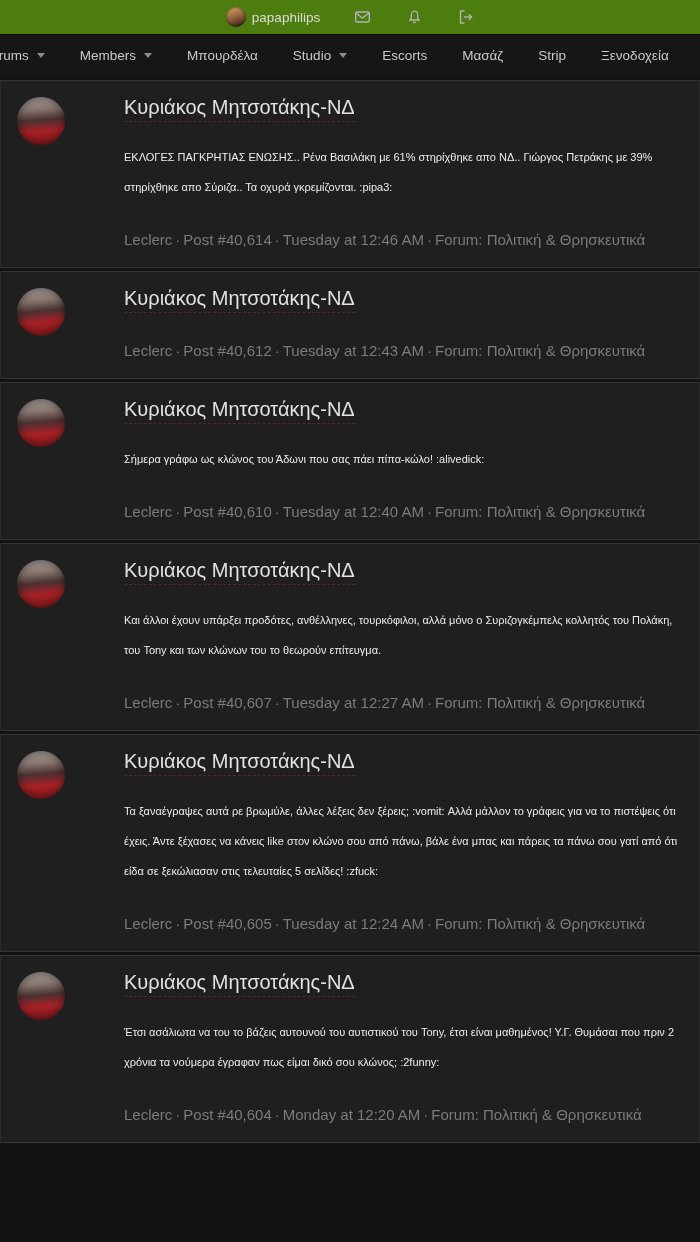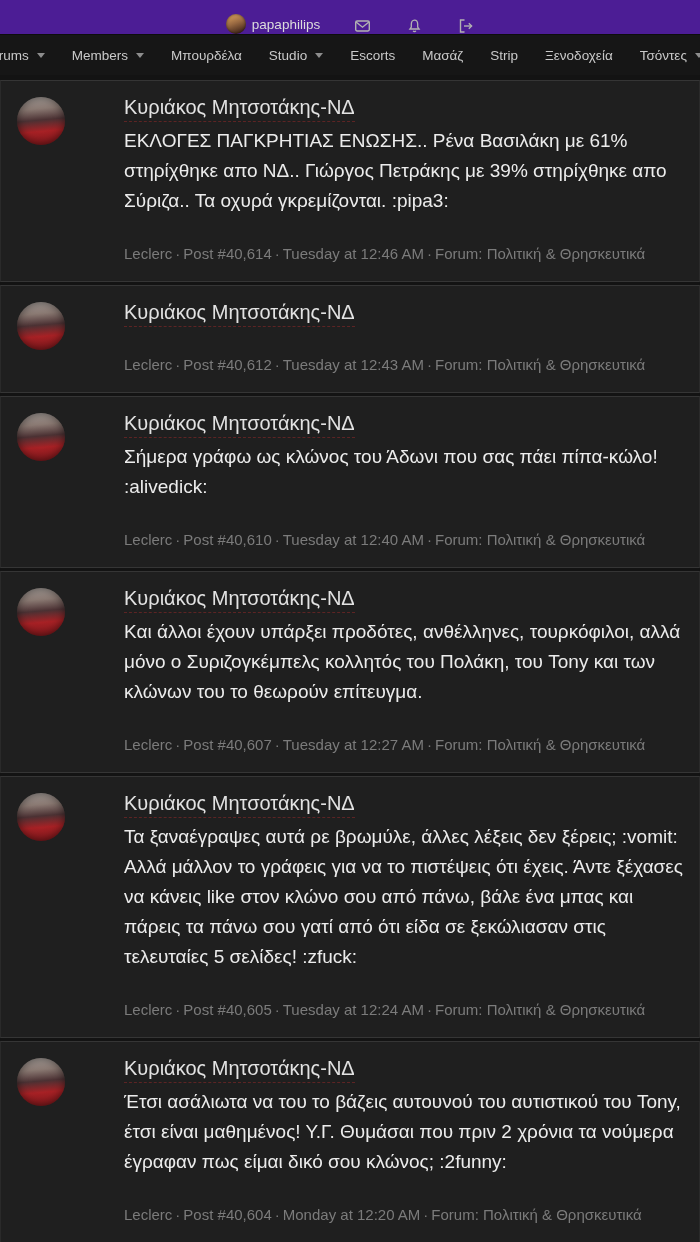--- a/index.html
+++ b/index.html
@@ -5,43 +5,43 @@
   * { margin:0; padding:0; box-sizing:border-box; }
   html,body { width:700px; height:1242px; overflow:hidden; }
   body {
     background:#131313;
     font-family:"Liberation Sans","DejaVu Sans",sans-serif;
     -webkit-font-smoothing:antialiased;
   }
 
   
   .topbar {
-    height:34px; background:#4c1d95;
-    display:flex; align-items:flex-end; justify-content:center;
+    height:34px; background:#4d7c0f;
+    display:flex; align-items:center; justify-content:center;
   }
   .account { display:flex; align-items:center; cursor:pointer; }
   .tb-avatar {
     width:20px; height:20px; border-radius:50%; flex:none;
     background:linear-gradient(160deg,#d9a05e 8%,#9a6a42 45%,#46291c 85%);
     box-shadow:inset 0 0 3px rgba(0,0,0,.6);
     margin-right:6px;
   }
   .tb-username { color:#dcdcdc; font-size:13.5px; }
   .tb-icons { display:flex; align-items:center; gap:36px; margin-left:34px; }
   .tb-icons svg { display:block; }
 
   
   .navbar {
     height:41px; background:#161616; border-top:1px solid #0d0d0d;
     display:flex; align-items:center; gap:27px;
     white-space:nowrap; overflow:hidden;
   }
   .nav-item {
     color:#c9c9c9; font-size:13.5px; flex:none;
-    display:flex; align-items:center; gap:8px; cursor:pointer;
+    display:flex; align-items:center; gap:8px; cursor:pointer;margin-left:8px;
   }
   .nav-item.first { margin-left:-17px; }
   .chevron {
     width:0; height:0; flex:none;
     border-left:4px solid transparent; border-right:4px solid transparent;
     border-top:5px solid #8d8d8d;
   }
 
   
   .posts { padding-top:5px; }
@@ -60,22 +60,22 @@
     box-shadow:inset 0 0 10px rgba(0,0,0,.55);
   }
   .p-body { margin-left:11px; min-width:0; }
   .p-title {
     display:inline-block;
     color:#e2e2e2; font-size:20px; line-height:27px;
     border-bottom:1px dashed #5d2424;
     cursor:pointer; text-decoration:none;
   }
   .p-content {
-    margin-top:4px; max-width:580px;
-    color:#ececec; font-size:19px; line-height:30px;
+    margin-top:20px; max-width:580px;
+    color:#ececec; font-size:11px; line-height:30px;
   }
   .p-meta {
     margin-top:23px; max-width:540px;
     color:#7b7b7b; font-size:15px; line-height:30px;
   }
   .sep { padding:0 3px; }
 </style>
 </head>
 <body>
 

